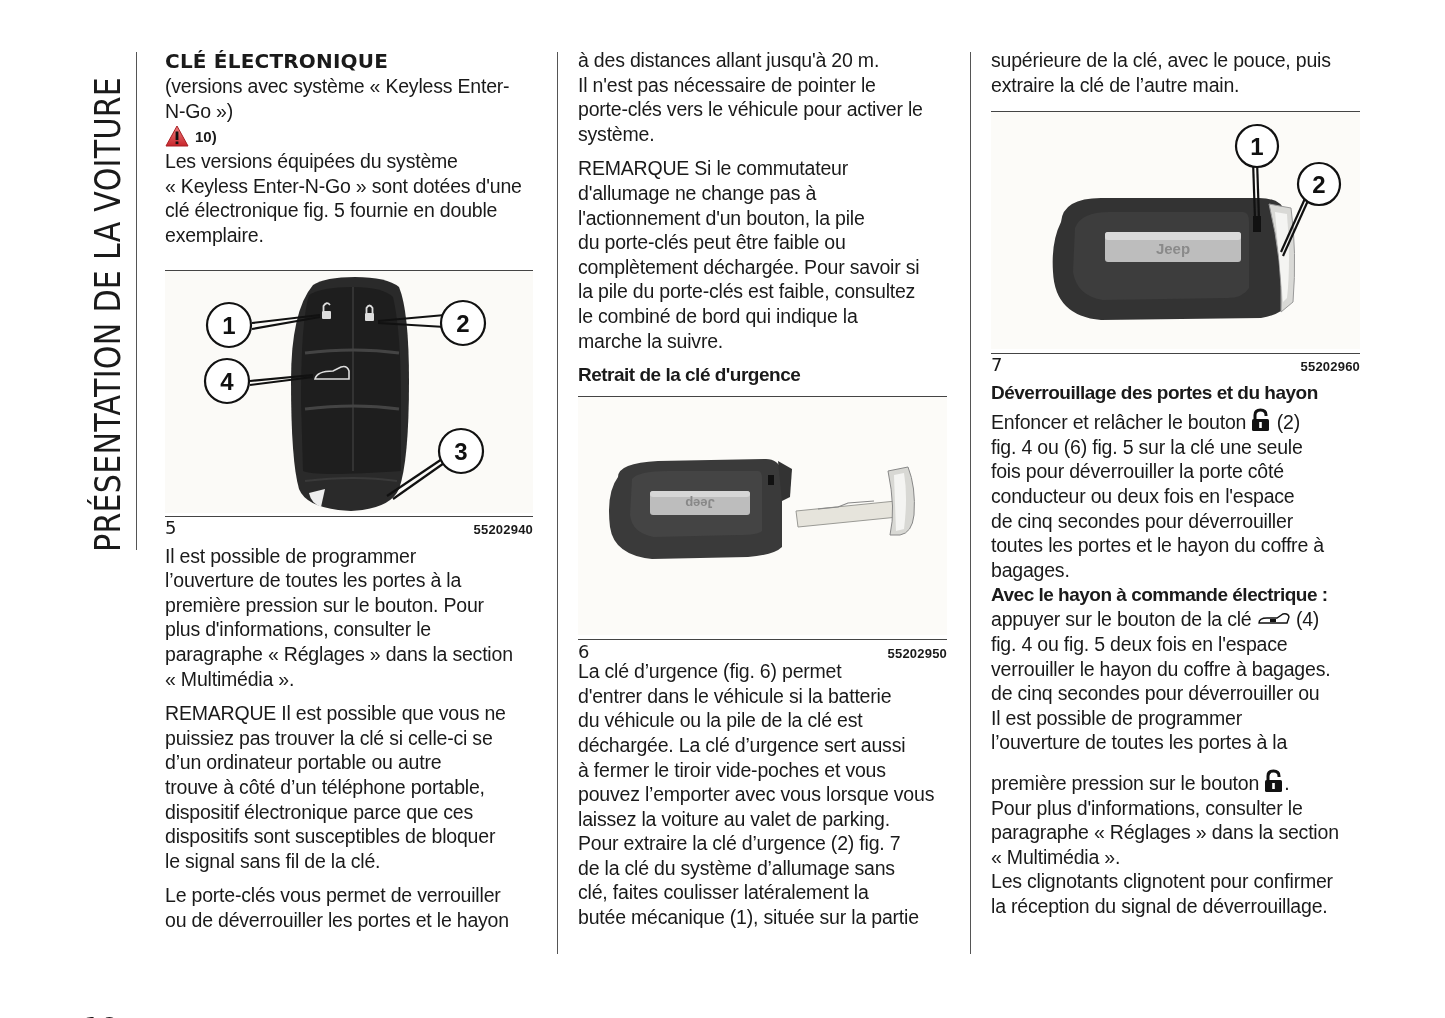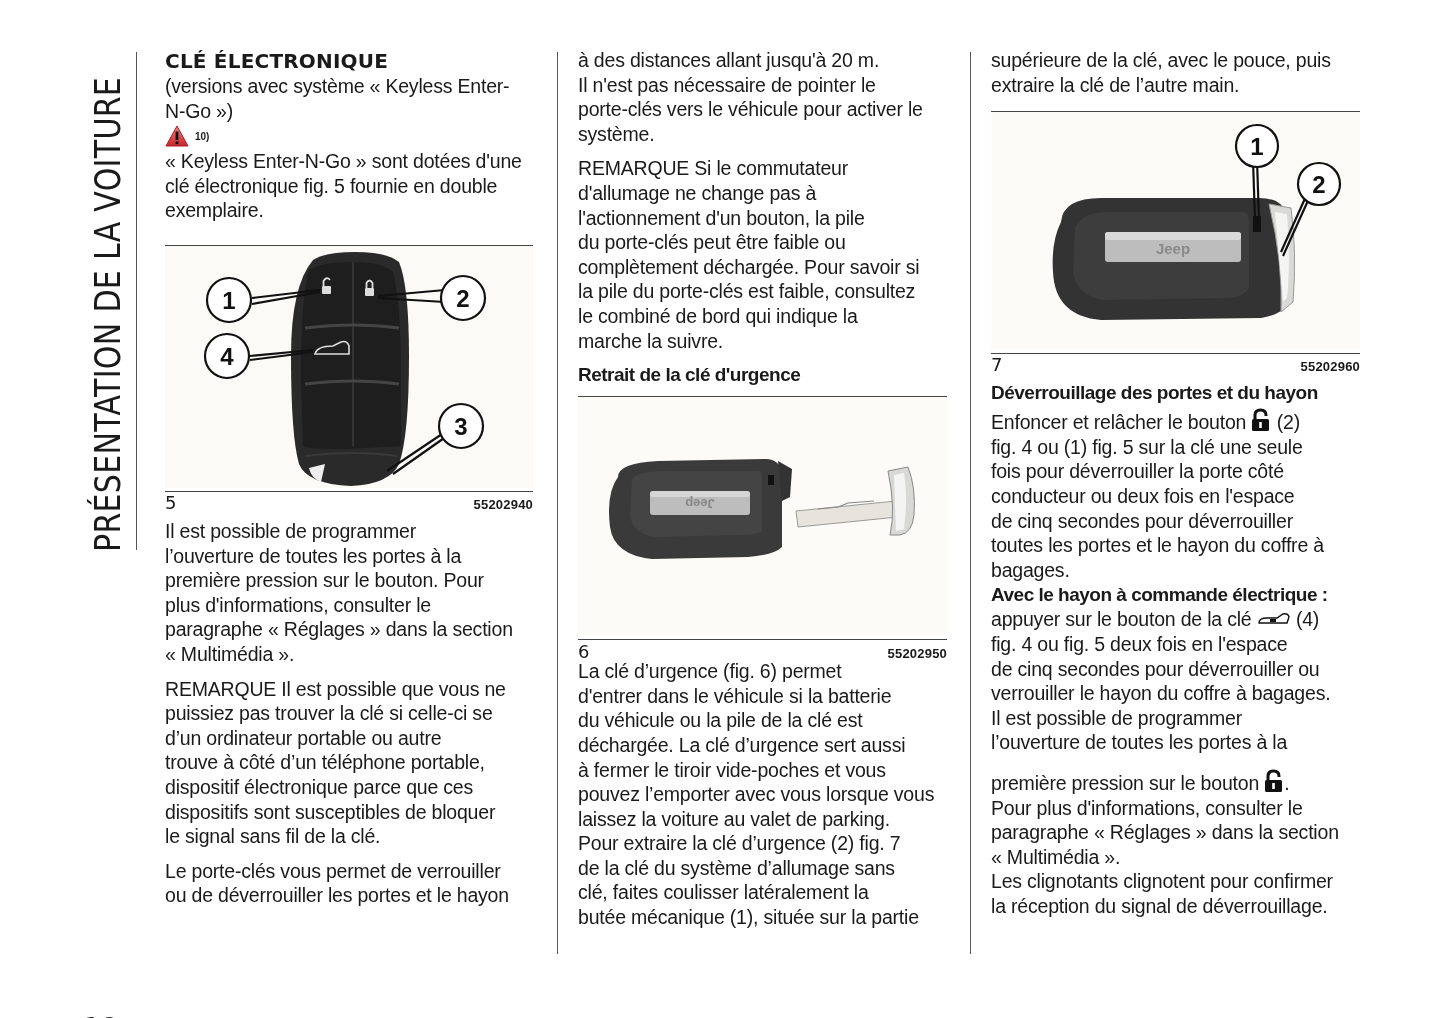--- a/index.html
+++ b/index.html
@@ -14,21 +14,21 @@
   .col-rule { position: absolute; top: 52px; width: 1px; height: 902px; background: #555; }
   .col { position: absolute; top: 48px; }
   .col1 { left: 165px; width: 375px; }
   .col2 { left: 578px; width: 372px; }
   .col3 { left: 991px; width: 375px; }
   p { margin: 0; font-size: 19.5px; line-height: 24.6px; transform-origin: 0 0; letter-spacing: -0.2px; }
   .h-main { font-family: "DejaVu Sans", sans-serif; font-weight: bold; font-size: 20px; line-height: 26px; letter-spacing: 0.2px; }
   .h-sub { font-weight: bold; font-size: 19px; line-height: 25px; letter-spacing: -0.5px; }
   .gap { height: 10px; }
   .warn-row { display: flex; align-items: center; height: 26px; }
-  .warn-ref { font-size: 10px; font-weight: bold; margin-left: 6px; }
+  .warn-ref { font-size: 15px; font-weight: bold; margin-left: 6px; }
   .fig { position: relative; }
   .fig-rule { height: 1px; background: #444; }
   .fig-cap { display: flex; justify-content: space-between; align-items: baseline; }
   .fig-num { font-size: 18px; font-family: "DejaVu Sans", sans-serif; }
   .fig-code { font-size: 13px; font-weight: bold; letter-spacing: 0.2px; }
   .inline-icon { display: inline-block; vertical-align: -3px; }
 </style>
 </head>
 <body>
 
@@ -52,20 +52,21 @@
             <stop offset="0" stop-color="#f08080"></stop>
             <stop offset="1" stop-color="#c8252b"></stop>
           </linearGradient>
         </defs>
       <path d="M12 1 L23 21 L1 21 Z" fill="url(#wg)" stroke="#a81f24" stroke-width="1" stroke-linejoin="round"></path>
       <rect x="10.6" y="6.5" width="2.8" height="8.5" fill="#111"></rect>
       <rect x="10.6" y="16.5" width="2.8" height="2.6" fill="#111"></rect>
     </svg>
     <span class="warn-ref">10)</span>
   </div>
+  <p>Les versions équipées du système</p>
   <p>« Keyless Enter-N-Go » sont dotées d'une</p>
   <p>clé électronique fig. 5 fournie en double</p>
   <p>exemplaire.</p>
 
   <div class="fig" style="margin-top:22px; width:368px;">
     <div class="fig-rule"></div>
     <svg width="368" height="242" viewBox="0 0 368 242">
       <rect x="0" y="0" width="368" height="242" fill="#fbfaf7"></rect>
 
       <path d="M148 14 Q160 6 190 6 Q222 6 234 16 Q244 40 244 110 Q244 190 234 218 Q225 238 186 240 Q142 238 134 218 Q126 190 126 110 Q126 40 148 14 Z" fill="#2a2a2a"></path>
@@ -234,38 +235,38 @@
   <div class="h-sub">Déverrouillage des portes et du hayon</div>
   <p style="margin-top:3px;">
     <span>Enfoncer et relâcher le bouton</span>
     <svg class="inline-icon" width="20" height="24" viewBox="0 0 20 24">
       <path d="M4 11 L4 7 Q4 2 9.5 2 Q15 2 15 7 L15 8" stroke="#111" stroke-width="3" fill="none"></path>
       <rect x="1" y="11" width="17" height="12" rx="1.5" fill="#111"></rect>
       <rect x="8.2" y="14" width="2.6" height="6" fill="#fff"></rect>
     </svg>
     <span>(2)</span>
   </p>
-  <p>fig. 4 ou (1) fig. 5 sur la clé une seule</p>
+  <p>fig. 4 ou (6) fig. 5 sur la clé une seule</p>
   <p>fois pour déverrouiller la porte côté</p>
   <p>conducteur ou deux fois en l'espace</p>
   <p>de cinq secondes pour déverrouiller</p>
   <p>toutes les portes et le hayon du coffre à</p>
   <p>bagages.</p>
   <div class="h-sub">Avec le hayon à commande électrique :</div>
   <p>
     <span>appuyer sur le bouton de la clé</span>
     <svg class="inline-icon" width="34" height="14" viewBox="0 0 34 14" style="vertical-align:0;">
       <path d="M2 11 Q2 6 10 6 L20 6 L26 2 Q31 1 32 5 L30 11 Z" stroke="#111" stroke-width="1.4" fill="none"></path>
       <rect x="13" y="7" width="6" height="3" fill="#111"></rect>
     </svg>
     <span>(4)</span>
   </p>
   <p>fig. 4 ou fig. 5 deux fois en l'espace</p>
+  <p>verrouiller le hayon du coffre à bagages.</p>
   <p>de cinq secondes pour déverrouiller ou</p>
-  <p>verrouiller le hayon du coffre à bagages.</p>
   <p>Il est possible de programmer</p>
   <p>l’ouverture de toutes les portes à la</p>
   <p style="margin-top:14px;">
     <span>première pression sur le bouton</span>
     <svg class="inline-icon" width="20" height="24" viewBox="0 0 20 24">
       <path d="M4 11 L4 7 Q4 2 9.5 2 Q15 2 15 7 L15 8" stroke="#111" stroke-width="3" fill="none"></path>
       <rect x="1" y="11" width="17" height="12" rx="1.5" fill="#111"></rect>
       <rect x="8.2" y="14" width="2.6" height="6" fill="#fff"></rect>
     </svg><span>.</span>
   </p>

